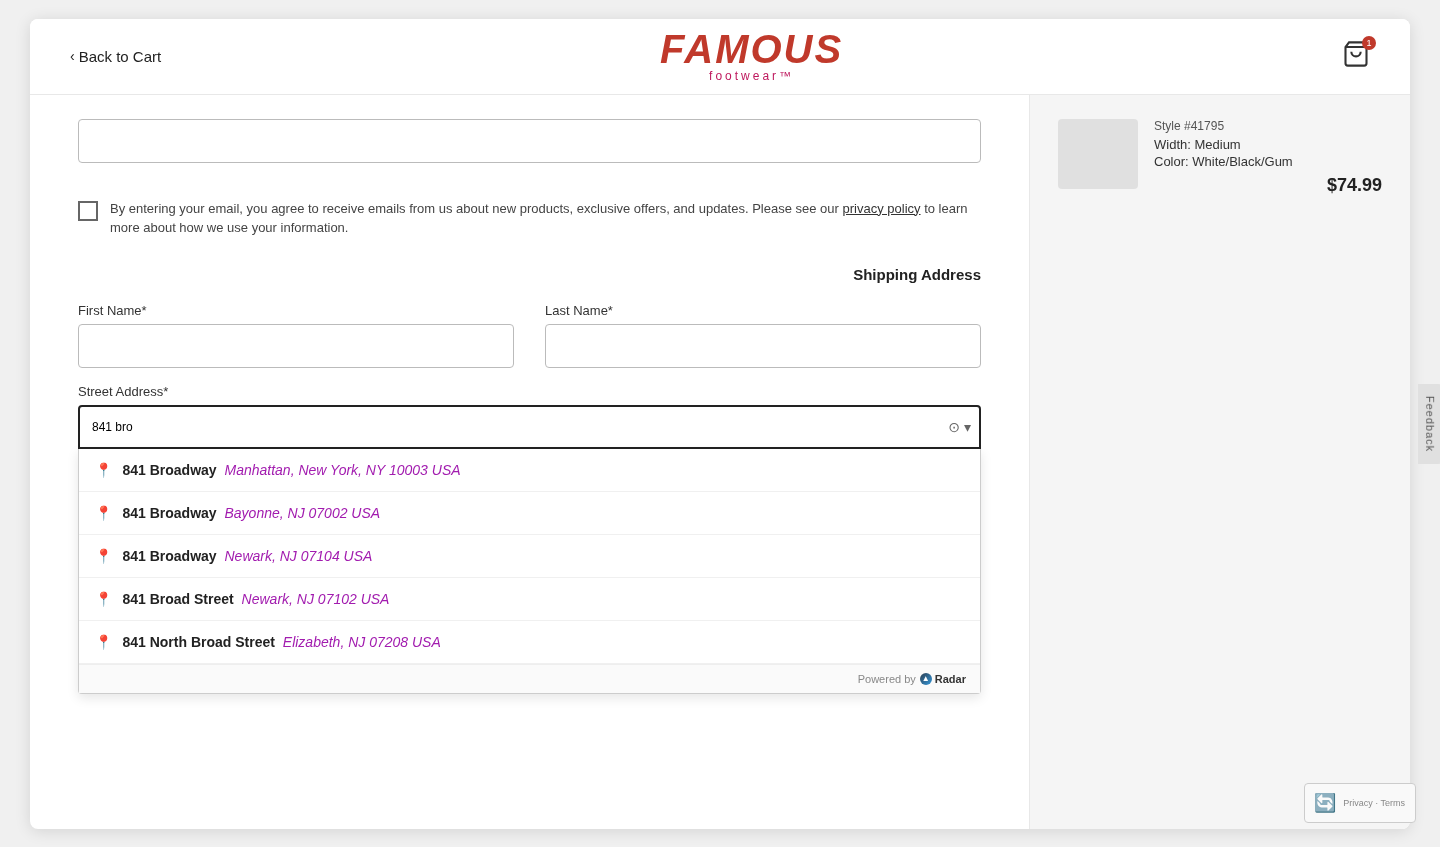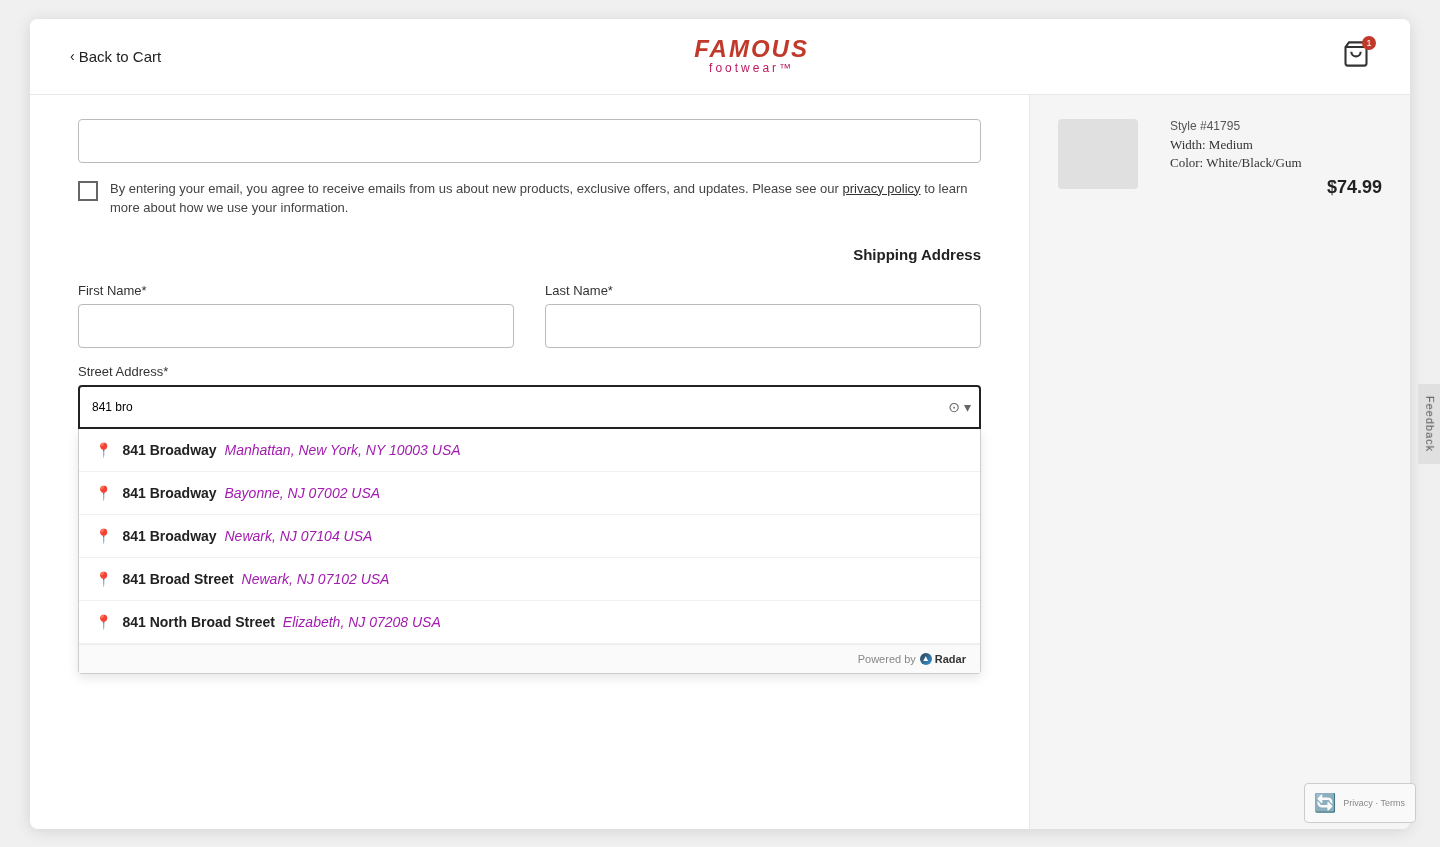--- a/index.html
+++ b/index.html
@@ -41,21 +41,21 @@
       cursor: pointer;
     }
     .back-to-cart .chevron {
       font-size: 14px;
       color: #222;
     }
     .logo-area {
       text-align: center;
     }
     .logo-famous {
-      font-size: 24px;
+      font-size: 40px;
       font-weight: 900;
       color: #c0392b;
       letter-spacing: 2px;
       font-style: italic;
       line-height: 1;
     }
     .logo-footwear {
       font-size: 12px;
       color: #be185d;
       letter-spacing: 3px;
@@ -105,20 +105,21 @@
       padding: 0 12px;
       font-size: 14px;
       margin-bottom: 16px;
       outline: none;
     }
     .email-consent {
       display: flex;
       align-items: flex-start;
       gap: 12px;
       margin-bottom: 28px;
+      margin-top: 20px;
     }
     .email-consent-checkbox {
       width: 20px;
       height: 20px;
       min-width: 20px;
       border: 2px solid #666;
       margin-top: 2px;
       cursor: pointer;
       background: #fff;
     }
@@ -287,21 +288,21 @@
       margin-top: 20px;
     }
     
     .right-panel {
       width: 380px;
       background: #f5f5f5;
       padding: 24px 28px;
     }
     .order-item {
       display: flex;
-      gap: 32px;
+      gap: 16px;
       margin-bottom: 16px;
     }
     .order-item-img {
       width: 80px;
       height: 70px;
       background: #e0e0e0;
       border-radius: 4px;
       display: flex;
       align-items: center;
       justify-content: center;
@@ -313,21 +314,20 @@
     }
     .order-item-meta {
       font-size: 12px;
       color: #555;
       margin-bottom: 4px;
     }
     .order-item-spec {
       font-size: 13px;
       color: #333;
       margin-bottom: 2px;
-      font-family: Liberation Serif, serif;
     }
     .order-item-price {
       font-size: 18px;
       font-weight: 700;
       color: #222;
       margin-top: 6px;
       text-align: right;
     }
     
     .feedback-tab {

